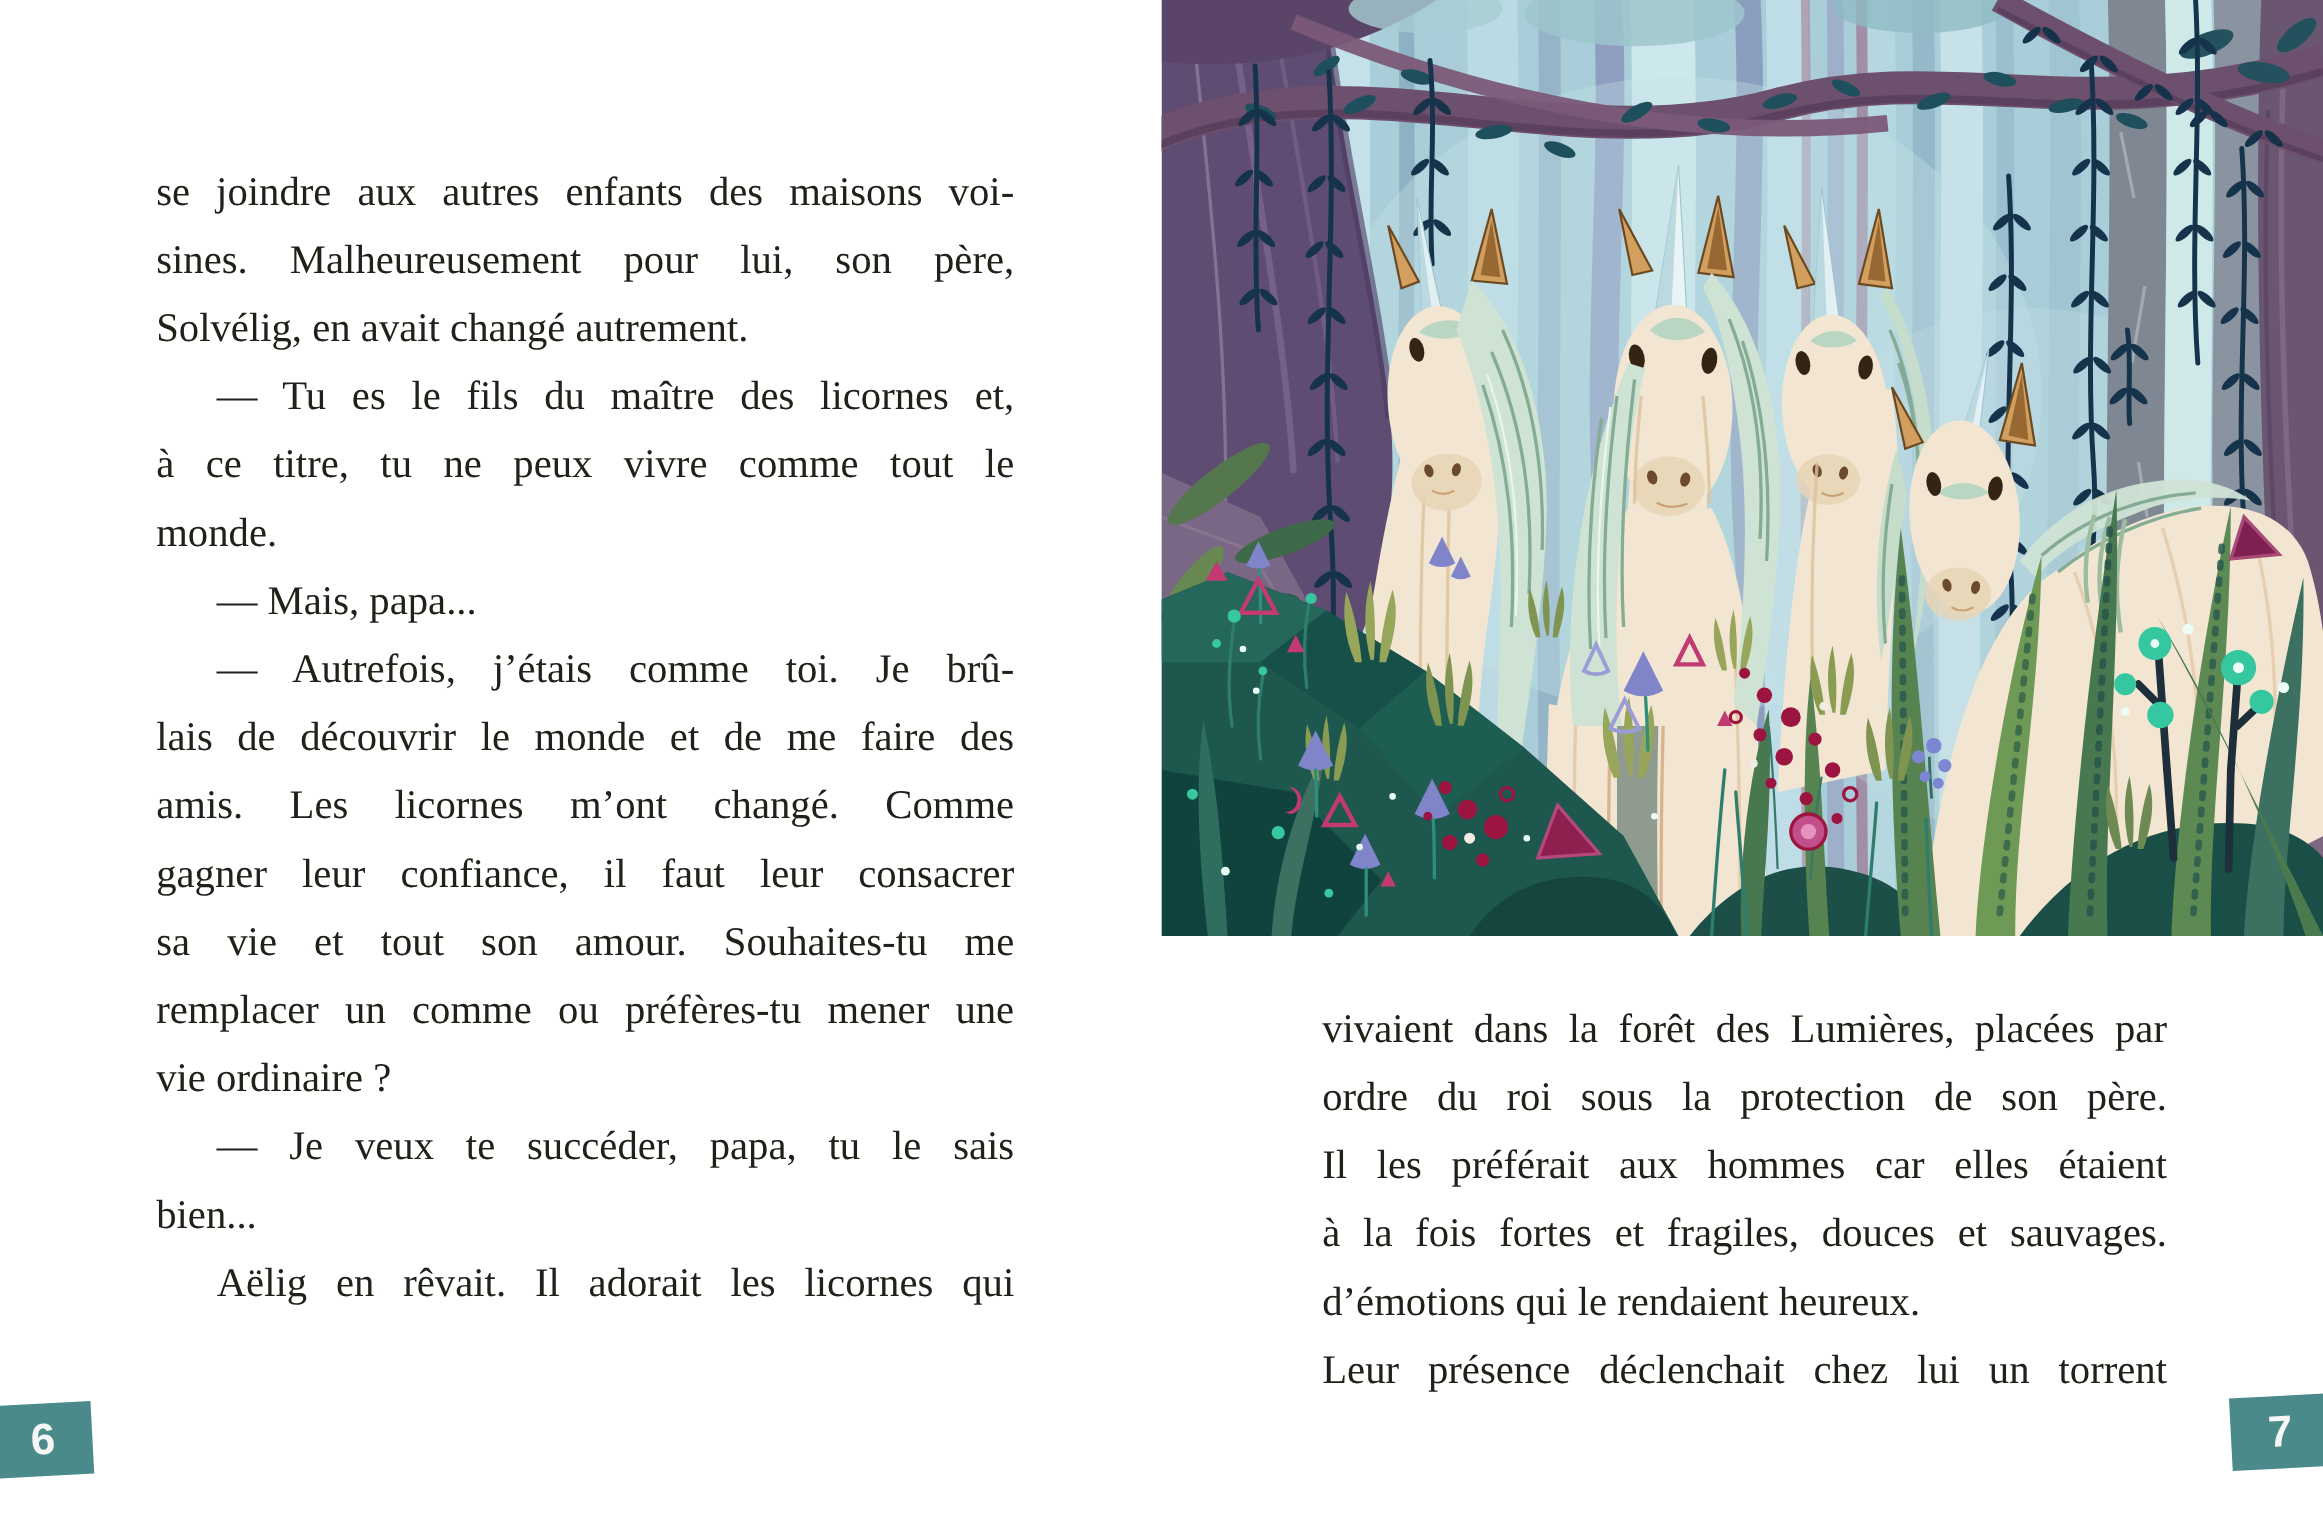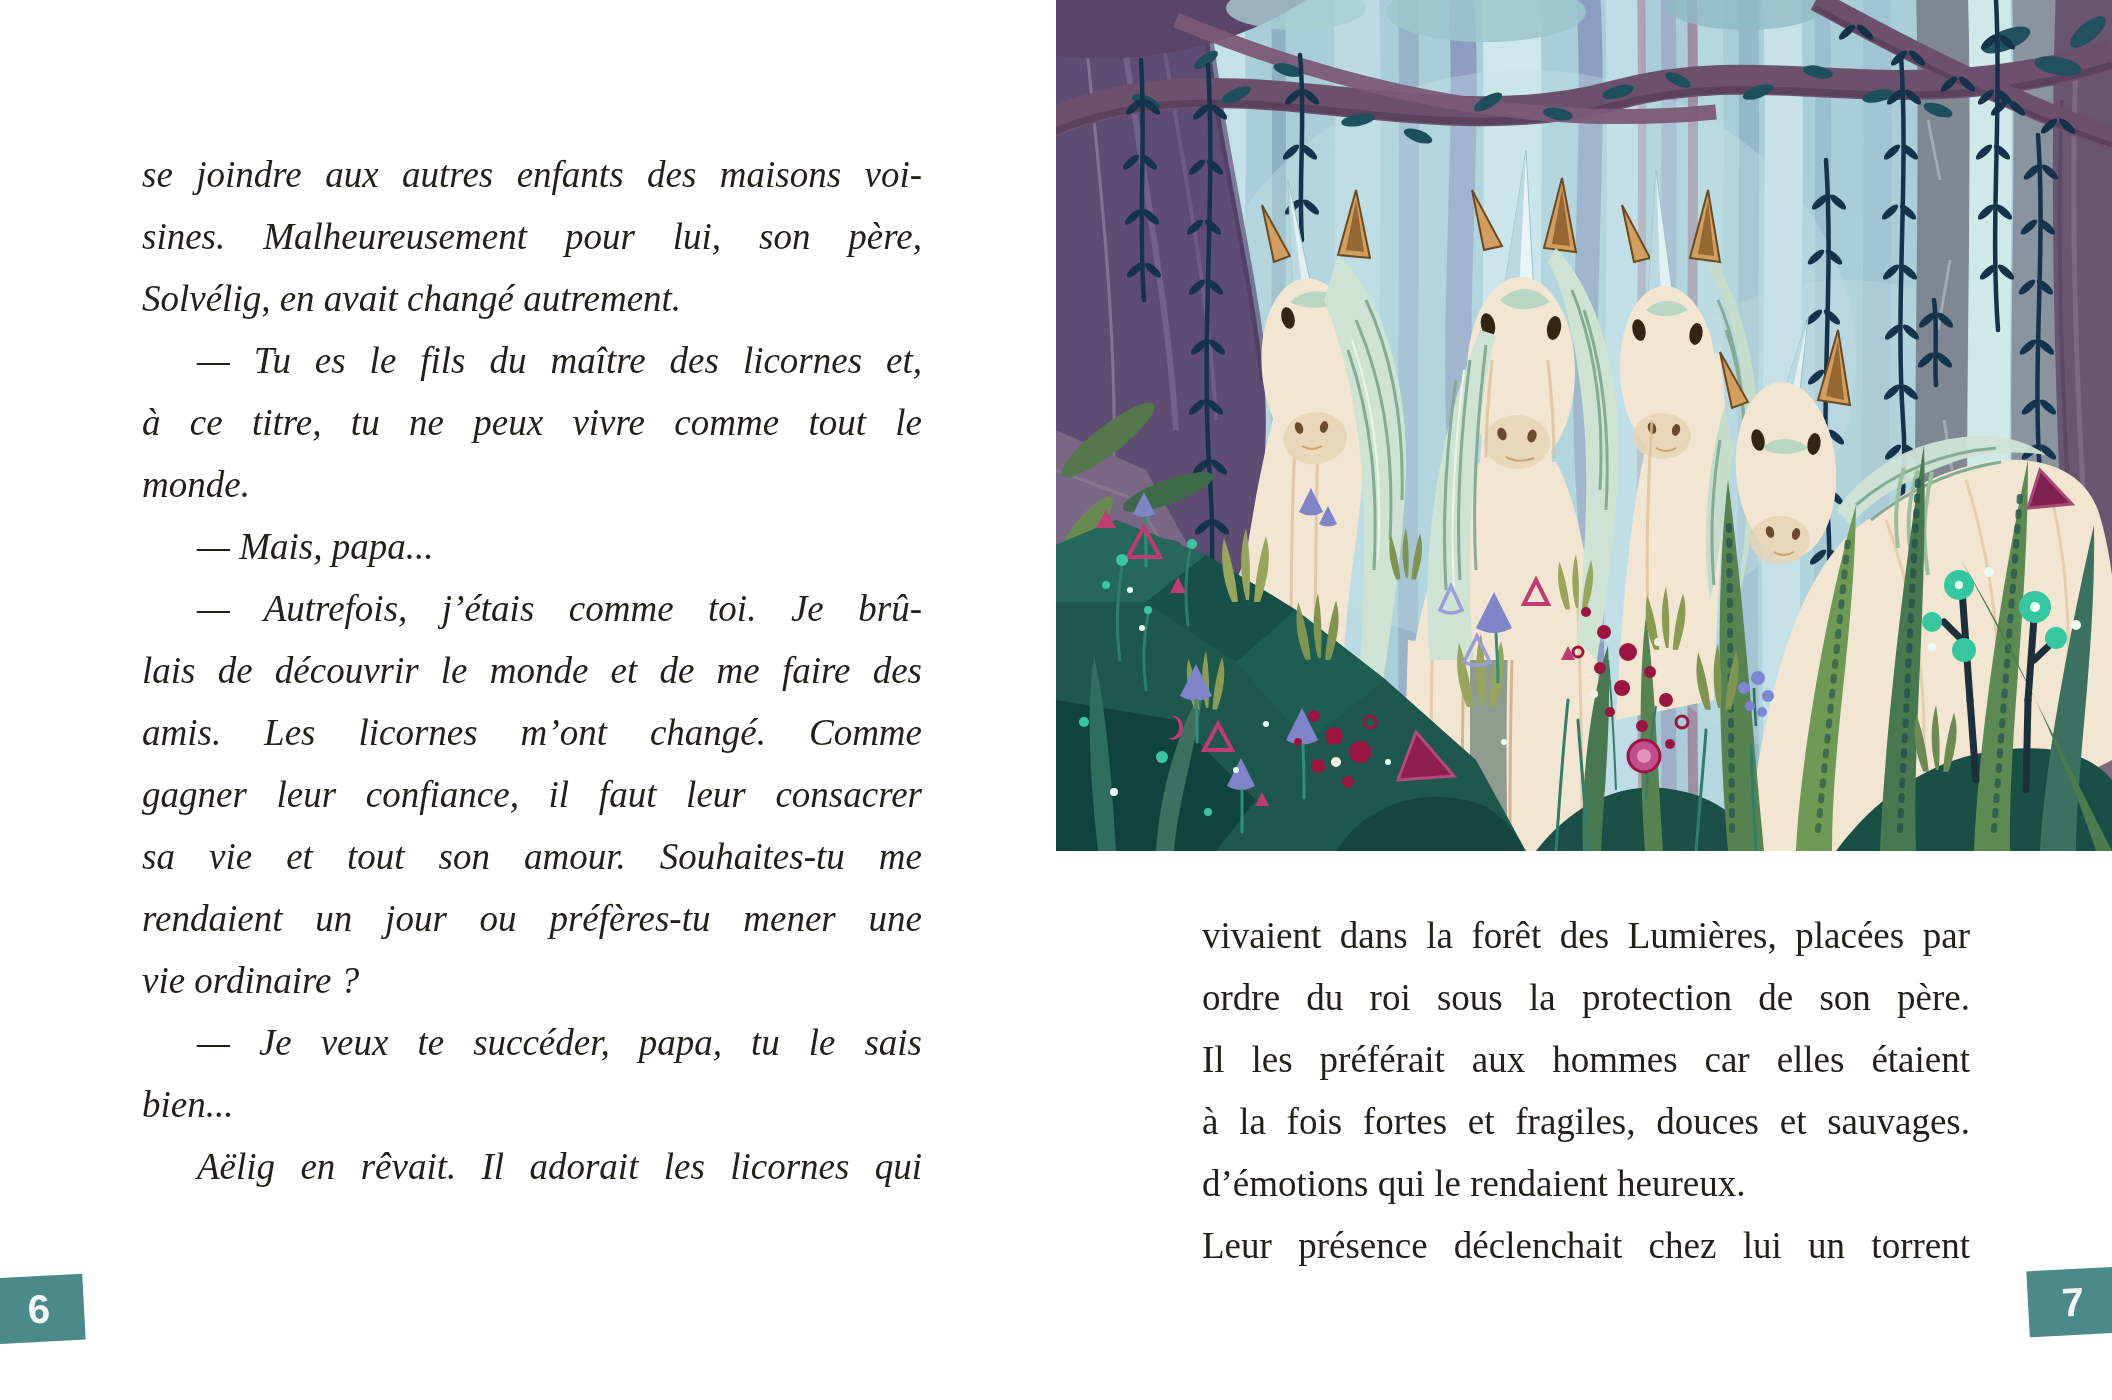--- a/index.html
+++ b/index.html
@@ -9,21 +9,21 @@
   }
   .page{position:absolute;inset:0;}
   .text-col{position:absolute;color:#232019;font-size:37px;}
   .text-col .line{
     height:62px;line-height:62px;
     text-align:justify;text-align-last:justify;
     overflow:hidden;white-space:normal;
   }
   .text-col .line.para-start{text-indent:55px;}
   .text-col .line.para-end{text-align-last:left;}
-  #left-text{left:142px;top:144px;width:780px;font-style:italic;}
+  #left-text{left:142px;top:144px;width:780px;}
   #right-text{left:1202px;top:905px;width:768px;}
   #illustration{position:absolute;left:1056px;top:0;width:1056px;height:851px;margin:0;}
   #illustration svg{display:block;width:100%;height:100%;}
   .badge{
     position:absolute;width:90px;height:66px;
     display:flex;align-items:center;justify-content:center;
     font-family:"Liberation Sans","DejaVu Sans",sans-serif;
     font-weight:bold;font-size:40px;
   }
   #badge-left{left:-6px;top:1276px;transform:rotate(-3deg);}
@@ -42,21 +42,21 @@
         <div class="line para-end">Solvélig, en avait changé autrement.</div>
         <div class="line para-start">— Tu es le fils du maître des licornes et,</div>
         <div class="line">à ce titre, tu ne peux vivre comme tout le</div>
         <div class="line para-end">monde.</div>
         <div class="line para-start para-end">— Mais, papa...</div>
         <div class="line para-start">— Autrefois, j’étais comme toi. Je brû-</div>
         <div class="line">lais de découvrir le monde et de me faire des</div>
         <div class="line">amis. Les licornes m’ont changé. Comme</div>
         <div class="line">gagner leur confiance, il faut leur consacrer</div>
         <div class="line">sa vie et tout son amour. Souhaites-tu me</div>
-        <div class="line">rendaient un jour ou préfères-tu mener une</div>
+        <div class="line">remplacer un comme ou préfères-tu mener une</div>
         <div class="line para-end">vie ordinaire ?</div>
         <div class="line para-start">— Je veux te succéder, papa, tu le sais</div>
         <div class="line para-end">bien...</div>
         <div class="line para-start">Aëlig en rêvait. Il adorait les licornes qui</div>
       </div>
     <div class="badge" id="badge-left" style="background: rgb(75, 138, 139); color: rgb(244, 247, 245);">
       <span>6</span>
     </div>
   </section>
 

